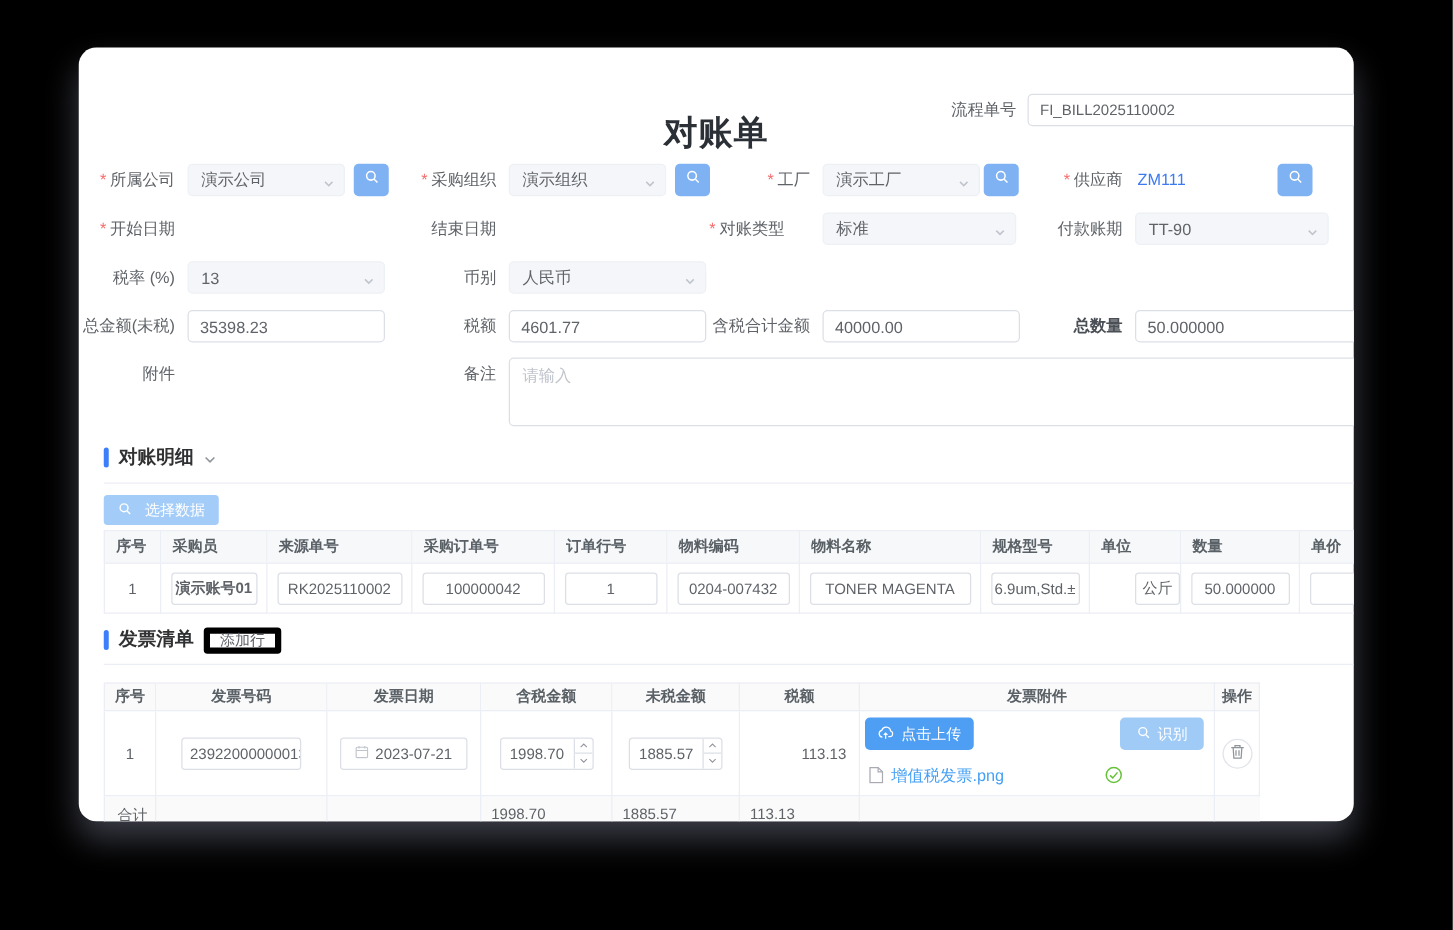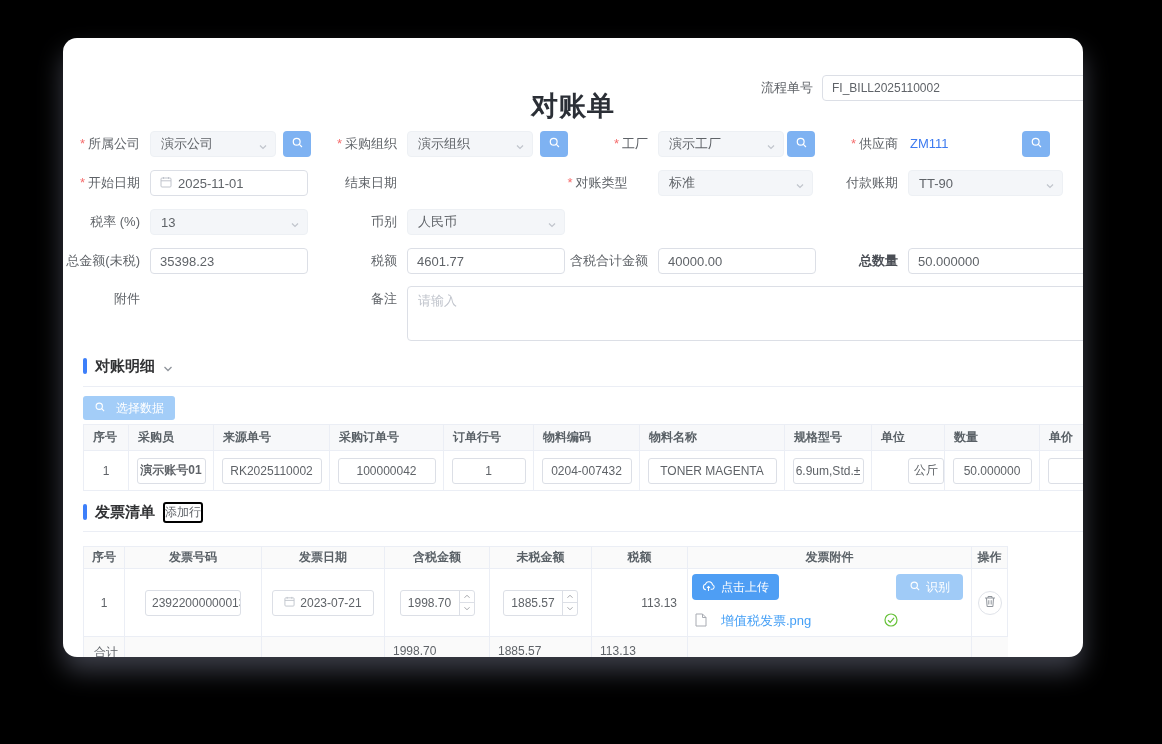--- a/index.html
+++ b/index.html
@@ -29,23 +29,23 @@
     border:1px solid #dcdfe6; border-radius:4px; padding:5px 10px; font-size:13px;
     color:#5f6368; resize:none; outline:none;
     font-family:"Liberation Sans","DejaVu Sans",sans-serif; }
   textarea.remark::placeholder { color:#c0c4cc; }
   .secbar { position:absolute; left:20px; width:4px; height:16px; background:#3d7ffa; border-radius:2px; }
   .sectitle { position:absolute; font-size:15px; font-weight:bold; color:#303133; line-height:18px; }
   .divider { position:absolute; left:20px; width:1000px; height:1px; background:#ebeef5; }
   .btn-lightblue { position:absolute; height:24px; background:#a3cdf8; border-radius:3px;
     color:#fff; font-size:12px; display:flex; align-items:center; gap:10px;
     padding:0 11px; cursor:pointer; }
-  .btn-plain { position:absolute; height:21px; background:#fff; border:2px solid #000000;
+  .btn-plain { position:absolute; height:21px; background:#fff; border:5px solid #000000;
     border-radius:3px; color:#5f6368; font-size:12px; display:flex; align-items:center;
-    padding:0 0; cursor:pointer; }
+    padding:0 8px; cursor:pointer; }
   .tbl { position:absolute; left:20px; font-size:12px; color:#5f6368; }
   .trow { display:flex; }
   .hc { background:#f7f8fa; border-top:1px solid #ebeef5; border-bottom:1px solid #ebeef5;
     border-right:1px solid #ebeef5; font-weight:bold; color:#596066;
     display:flex; align-items:center; flex:none; }
   .hc.first { border-left:1px solid #ebeef5; }
   .t1 .hc { height:27px; padding-left:9px; }
   .dc { border-bottom:1px solid #ebeef5; border-right:1px solid #ebeef5; flex:none;
     display:flex; align-items:center; justify-content:center; }
   .dc.first { border-left:1px solid #ebeef5; }
@@ -60,21 +60,21 @@
   .num .ctrl { width:15px; border-left:1px solid #dcdfe6; display:flex; flex-direction:column; }
   .num .ctrl div { flex:1; display:flex; align-items:center; justify-content:center; cursor:pointer; }
   .num .ctrl .up { border-bottom:1px solid #dcdfe6; }
   .upload-btn { position:absolute; left:4px; top:5px; height:26px; padding:0 10px;
     background:#4e9ef4; border-radius:4px; color:#fff; font-size:12px;
     display:flex; align-items:center; gap:6px; cursor:pointer; }
   .ocr-btn { position:absolute; right:8px; top:5px; height:26px; padding:0 13px;
     background:#a0cbf7; border-radius:4px; color:#fff; font-size:12px;
     display:flex; align-items:center; gap:5px; cursor:pointer; }
   .file-row { position:absolute; left:7px; top:43px; display:flex; align-items:center;
-    gap:14px; font-size:13px; color:#46a0f6; cursor:pointer; }
+    gap:6px; font-size:13px; color:#46a0f6; cursor:pointer; }
   .check-pos { position:absolute; left:196px; top:44px; }
   .trash-btn { width:24px; height:24px; border-radius:50%; border:1px solid #e0e3e9;
     background:#fff; display:flex; align-items:center; justify-content:center; cursor:pointer; }
   .sumrow { display:flex; background:#fafafa; height:40px; }
   .sc { flex:none; border-right:1px solid #ebeef5; padding-top:7px; font-size:12px; color:#5f6368; }
   .sc.first { border-left:1px solid #ebeef5; }
   .tax-cell { justify-content:flex-end; padding-right:10px; font-size:12px; }
 </style>
 </head>
 <body>
@@ -133,29 +133,20 @@
   <div class="lbl" style="left:710px; top:93px; width:125px;"><span class="star">*</span><span>供应商</span></div>
   <div class="link-text" style="left:847px; top:93px;">ZM111</div>
   <div class="sbtn" style="left:959px; top:93px;">
     <span><svg width="13" height="13" viewBox="0 0 16 16">
           <circle cx="7" cy="7" r="4.2" fill="none" stroke="#fff" stroke-width="1.5"></circle>
           <line x1="10.3" y1="10.3" x2="13.5" y2="13.5" stroke="#fff" stroke-width="1.5"></line>
         </svg></span>
   </div>
 
   <div class="lbl" style="left:0; top:132px; width:77px;"><span class="star">*</span><span>开始日期</span></div>
-  <div class="input" style="left:87px; top:132px; width:158px;">
-    <span><svg width="12" height="12" viewBox="0 0 12 12">
-          <rect x="1" y="2" width="10" height="9" rx="1" fill="none" stroke="#c0c4cc"></rect>
-          <line x1="1" y1="4.8" x2="11" y2="4.8" stroke="#c0c4cc"></line>
-          <line x1="3.5" y1="1" x2="3.5" y2="3" stroke="#c0c4cc"></line>
-          <line x1="8.5" y1="1" x2="8.5" y2="3" stroke="#c0c4cc"></line>
-        </svg></span>
-    <span>2025-11-01</span>
-  </div>
 
   <div class="lbl" style="left:230px; top:132px; width:104px;"><span>结束日期</span></div>
 
   <div class="lbl" style="left:472px; top:132px; width:125px;text-align:center;"><span class="star">*</span><span>对账类型</span></div>
   <div class="select" style="left:595px; top:132px; width:155px;">
     <span>标准</span>
     <span class="chev"><svg width="10" height="10" viewBox="0 0 10 10">
           <polyline points="2,3.5 5,6.5 8,3.5" fill="none" stroke="#c0c4cc" stroke-width="1.2"></polyline>
         </svg></span>
   </div>

